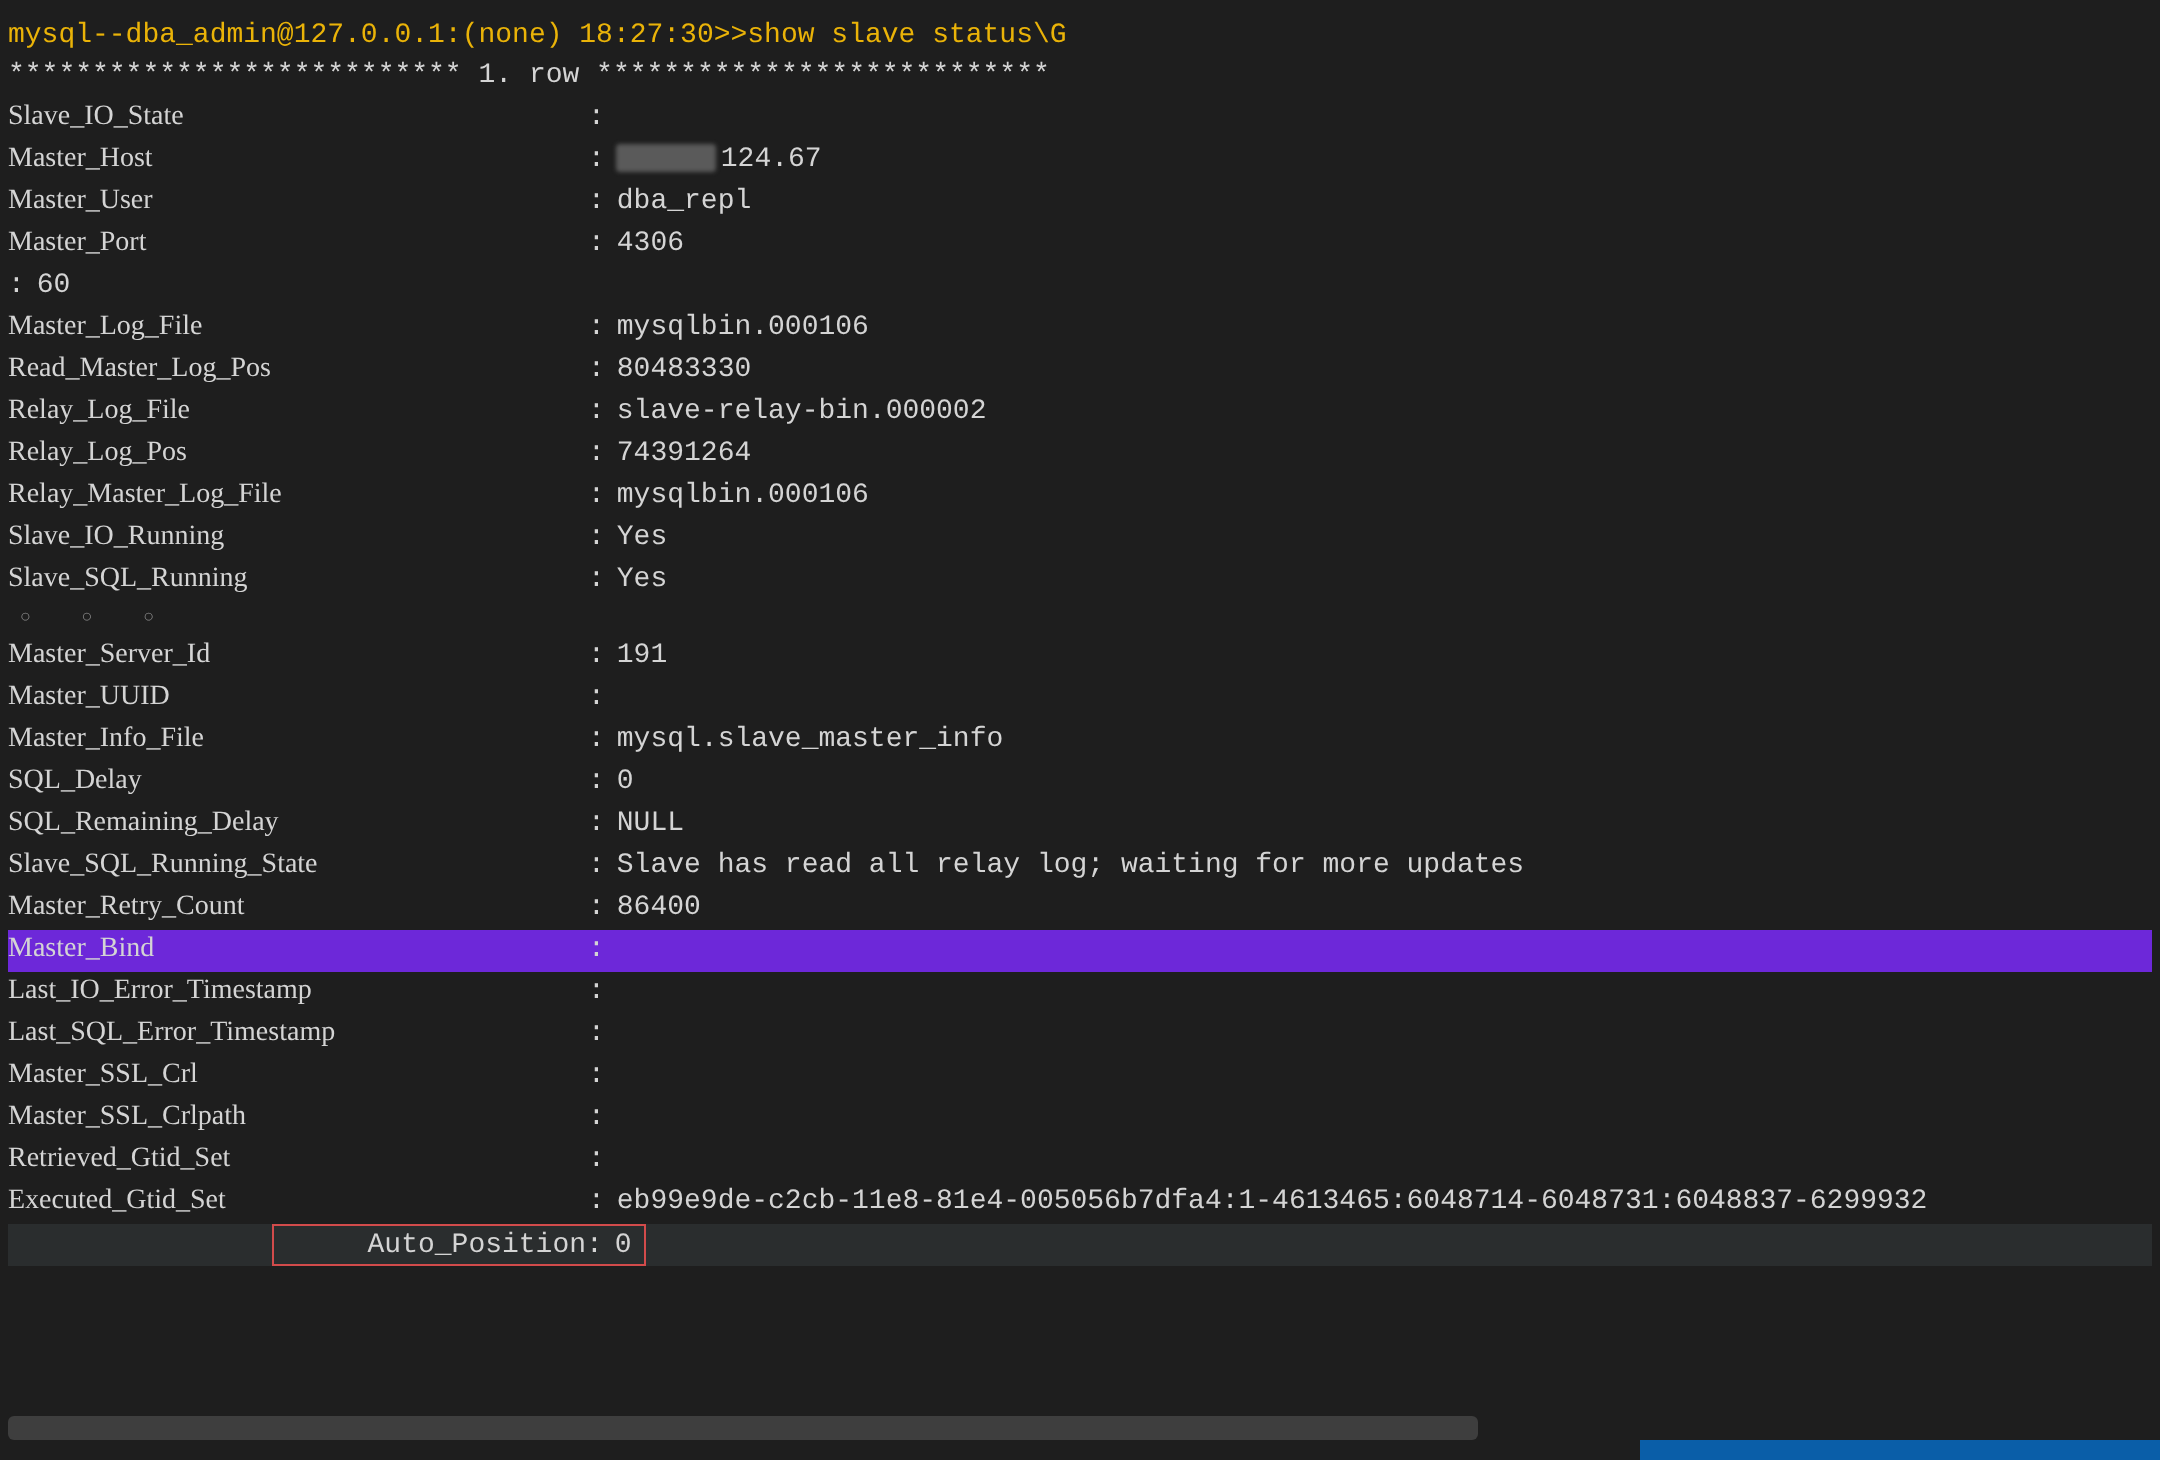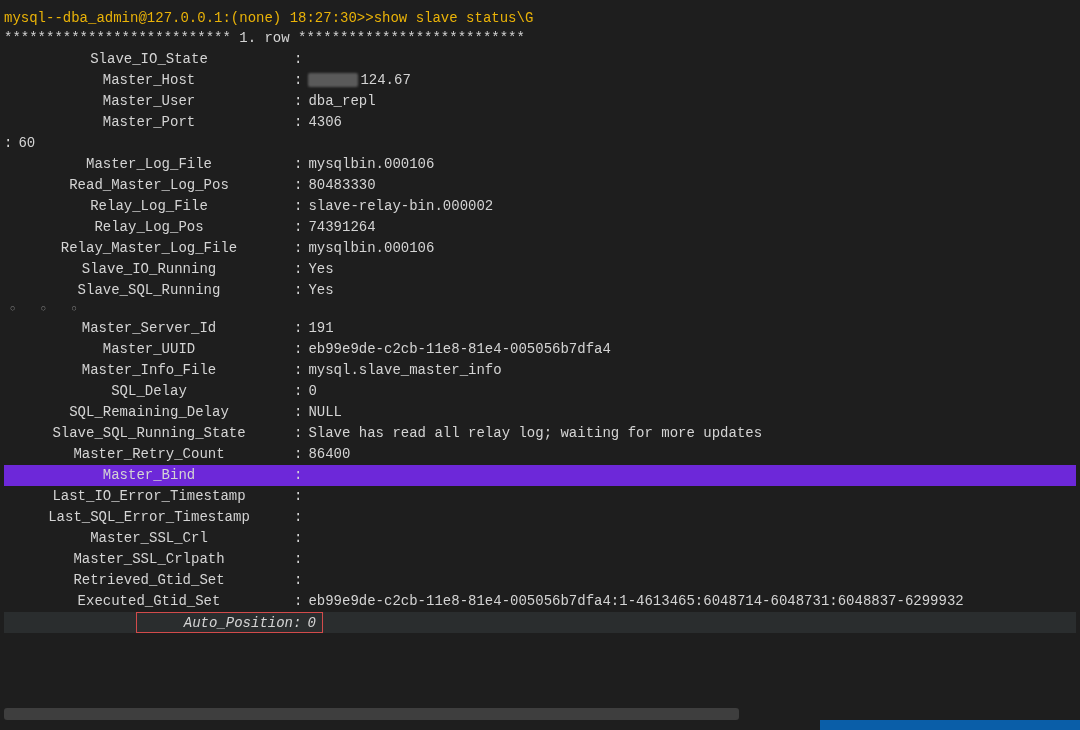--- a/index.html
+++ b/index.html
@@ -20,26 +20,27 @@
     }
     .row-header {
       white-space: pre;
     }
     .kv-row {
       white-space: pre;
       height: 21px;
       display: flex;
     }
     .kv-row.hl1 { background: #6d28d9; }
-    .kv-row.hl2 { background: #2a2d2e; font-style: italic; }
+    .kv-row.hl2 { background: #2a2d2e; }
     .key {
       display: inline-block;
       width: 290px;
-      text-align: center;
+      text-align: left;
       color: #d4d4d4;
+      font-family: Liberation Serif, serif;
     }
     .colon { color: #d4d4d4; }
     .val {
       color: #d4d4d4;
       padding-left: 6px;
       white-space: pre;
     }
     .redact {
       display: inline-block;
       width: 50px;
@@ -101,21 +102,21 @@
 <div class="kv-row"><span class="key">Read_Master_Log_Pos</span><span class="colon">:</span><span class="val">80483330</span></div>
 <div class="kv-row"><span class="key">Relay_Log_File</span><span class="colon">:</span><span class="val">slave-relay-bin.000002</span></div>
 <div class="kv-row"><span class="key">Relay_Log_Pos</span><span class="colon">:</span><span class="val">74391264</span></div>
 <div class="kv-row"><span class="key">Relay_Master_Log_File</span><span class="colon">:</span><span class="val">mysqlbin.000106</span></div>
 <div class="kv-row"><span class="key">Slave_IO_Running</span><span class="colon">:</span><span class="val">Yes</span></div>
 <div class="kv-row"><span class="key">Slave_SQL_Running</span><span class="colon">:</span><span class="val">Yes</span></div>
 
 <div class="dots-row">○  ○  ○</div>
 
 <div class="kv-row"><span class="key">Master_Server_Id</span><span class="colon">:</span><span class="val">191</span></div>
-<div class="kv-row"><span class="key">Master_UUID</span><span class="colon">:</span><span class="val">eb99e9de-c2cb-11e8-81e4-005056b7dfa4</span></div>
+<div class="kv-row"><span class="key">Master_UUID</span><span class="colon">:</span></div>
 <div class="kv-row"><span class="key">Master_Info_File</span><span class="colon">:</span><span class="val">mysql.slave_master_info</span></div>
 <div class="kv-row"><span class="key">SQL_Delay</span><span class="colon">:</span><span class="val">0</span></div>
 <div class="kv-row"><span class="key">SQL_Remaining_Delay</span><span class="colon">:</span><span class="val">NULL</span></div>
 <div class="kv-row"><span class="key">Slave_SQL_Running_State</span><span class="colon">:</span><span class="val">Slave has read all relay log; waiting for more updates</span></div>
 <div class="kv-row"><span class="key">Master_Retry_Count</span><span class="colon">:</span><span class="val">86400</span></div>
 <div class="kv-row hl1"><span class="key">Master_Bind</span><span class="colon">:</span><span class="val"></span></div>
 <div class="kv-row"><span class="key">Last_IO_Error_Timestamp</span><span class="colon">:</span><span class="val"></span></div>
 <div class="kv-row"><span class="key">Last_SQL_Error_Timestamp</span><span class="colon">:</span><span class="val"></span></div>
 <div class="kv-row"><span class="key">Master_SSL_Crl</span><span class="colon">:</span><span class="val"></span></div>
 <div class="kv-row"><span class="key">Master_SSL_Crlpath</span><span class="colon">:</span><span class="val"></span></div>

